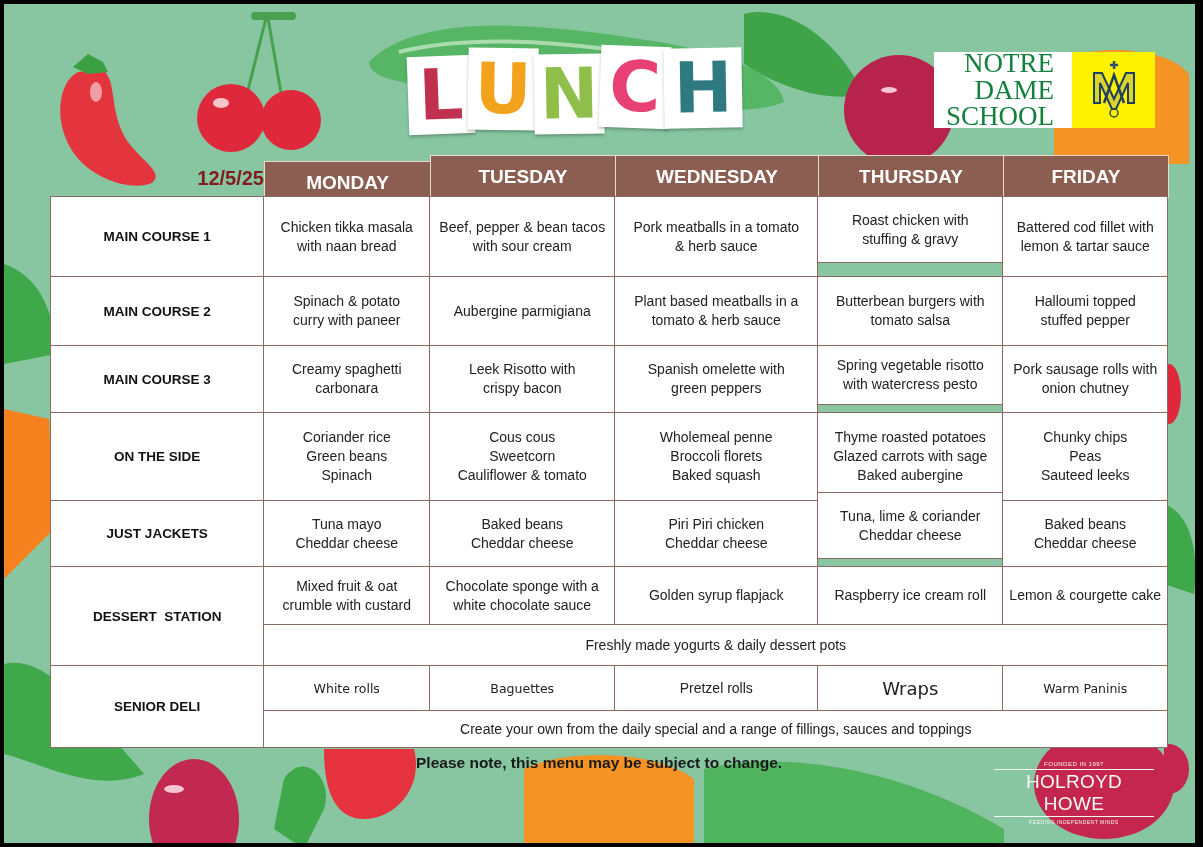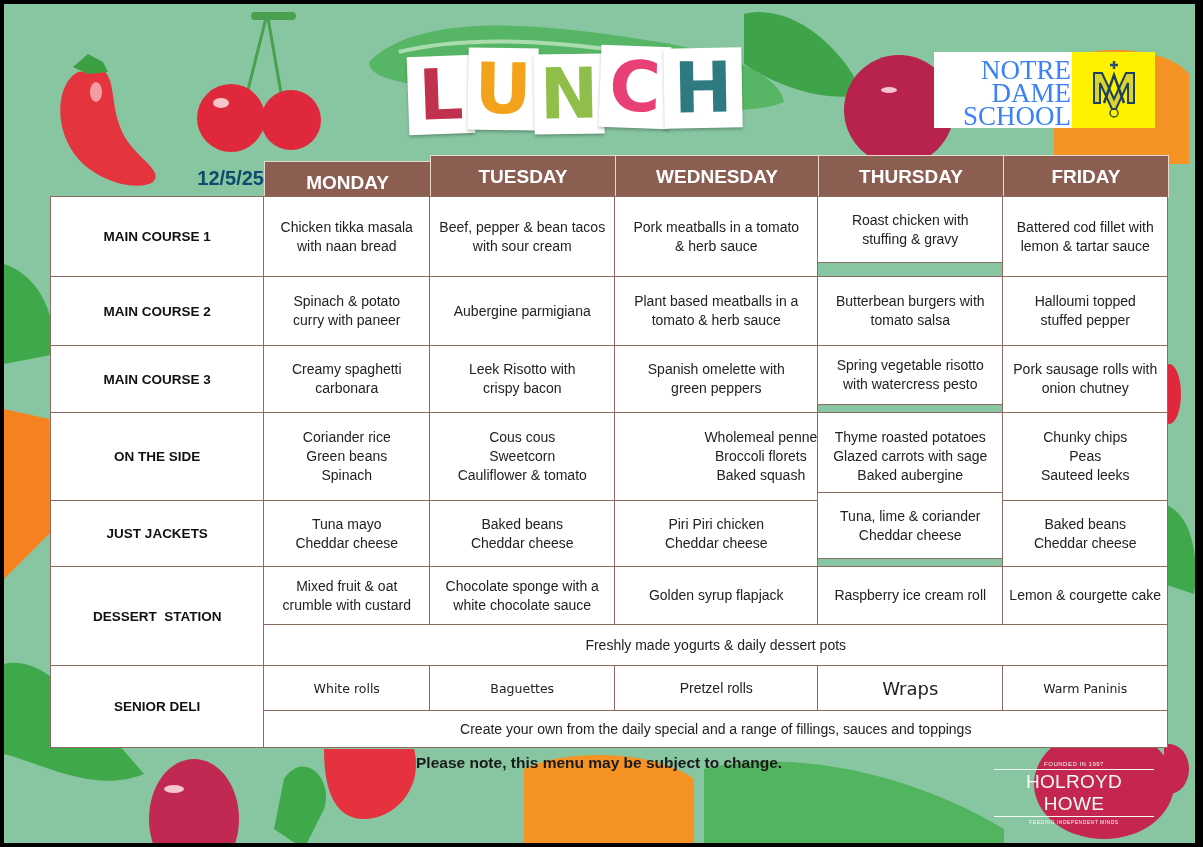--- a/index.html
+++ b/index.html
@@ -22,25 +22,25 @@
   .cucumber-bottom { left:700px; top:745px; width:300px; height:100px; }
   .beet-br { left:1000px; top:740px; width:170px; height:105px; }
   .right-red { left:1160px; top:360px; width:20px; height:60px; }
   .right-leaf { left:1160px; top:500px; width:35px; height:90px; }
   .right-beet { left:1160px; top:740px; width:30px; height:50px; }
 
   .title-lunch { position:absolute; left:404px; top:42px; width:336px; height:90px; }
   .title-lunch .letter { position:absolute; background:#fff; box-shadow:0 2px 3px rgba(0,0,0,0.25); display:flex; align-items:center; justify-content:center; font-family:"DejaVu Sans", sans-serif; font-weight:bold; font-size:70px; line-height:1; }
 
   .school-logo { position:absolute; left:930px; top:48px; width:221px; height:76px; display:flex; }
-  .school-logo .wordmark { width:138px; height:76px; background:#fff; display:flex; flex-direction:column; align-items:flex-end; justify-content:flex-end; font-family:"Liberation Serif", "DejaVu Serif", serif; color:#3b82f6; font-size:27px; line-height:23px; padding-right:1px; box-sizing:border-box; }
+  .school-logo .wordmark { width:138px; height:76px; background:#fff; display:flex; flex-direction:column; align-items:flex-end; justify-content:space-between; font-family:"Liberation Serif", "DejaVu Serif", serif; color:#15803d; font-size:27px; line-height:23px; padding-right:18px; box-sizing:border-box; }
   .school-logo .wordmark span { display:block; }
   .school-logo .crest { width:83px; height:76px; background:#fff200; display:flex; align-items:center; justify-content:center; }
 
-  .date-label { position:absolute; left:170px; top:163px; width:90px; text-align:right; color:#0c4a6e; font-size:20px; font-weight:bold; }
+  .date-label { position:absolute; left:170px; top:163px; width:90px; text-align:right; color:#7f1d1d; font-size:20px; font-weight:bold; }
 
   .menu-table { position:absolute; left:47px; top:151px; }
   .header-cell { position:absolute; background:#8b5e51; color:#fff; font-weight:bold; font-size:19px; display:flex; align-items:center; justify-content:center; border:1px solid #e8d8d0; box-sizing:border-box; }
   .cell { position:absolute; background:#fff; border:1.5px solid #8d6b62; box-sizing:border-box; display:flex; align-items:center; justify-content:center; text-align:center; font-size:14px; color:#222; line-height:19px; margin-left:-0.75px; margin-top:-0.75px; }
   .cell.label { font-weight:bold; font-size:13.5px; color:#111; }
   .cell .lines { display:flex; flex-direction:column; }
 
   .note { position:absolute; left:412px; top:750px; font-weight:bold; font-size:15.5px; color:#1a1a1a; }
   .caterer { position:absolute; left:990px; top:757px; width:160px; color:#f2fbf4; text-align:center; }
   .caterer .founded { font-size:6px; letter-spacing:0.5px; }
@@ -251,21 +251,21 @@
           <span>Spinach</span>
         </div>
       </div>
     <div class="cell" style="left:379px;top:258px;width:186px;height:89px;">
         <div class="lines">
           <span>Cous cous</span>
           <span>Sweetcorn</span>
           <span>Cauliflower &amp; tomato</span>
         </div>
       </div>
-    <div class="cell" style="left:564px;top:258px;width:204px;height:89px;justify-content:flex-end;">
+    <div class="cell" style="left:564px;top:258px;width:204px;height:89px;">
         <div class="lines">
           <span>Wholemeal penne</span>
           <span>Broccoli florets</span>
           <span>Baked squash</span>
         </div>
       </div>
     <div class="cell" style="left:767px;top:258px;width:186px;height:89px;">
         <div class="lines">
           <span>Thyme roasted potatoes</span>
           <span>Glazed carrots with sage</span>

